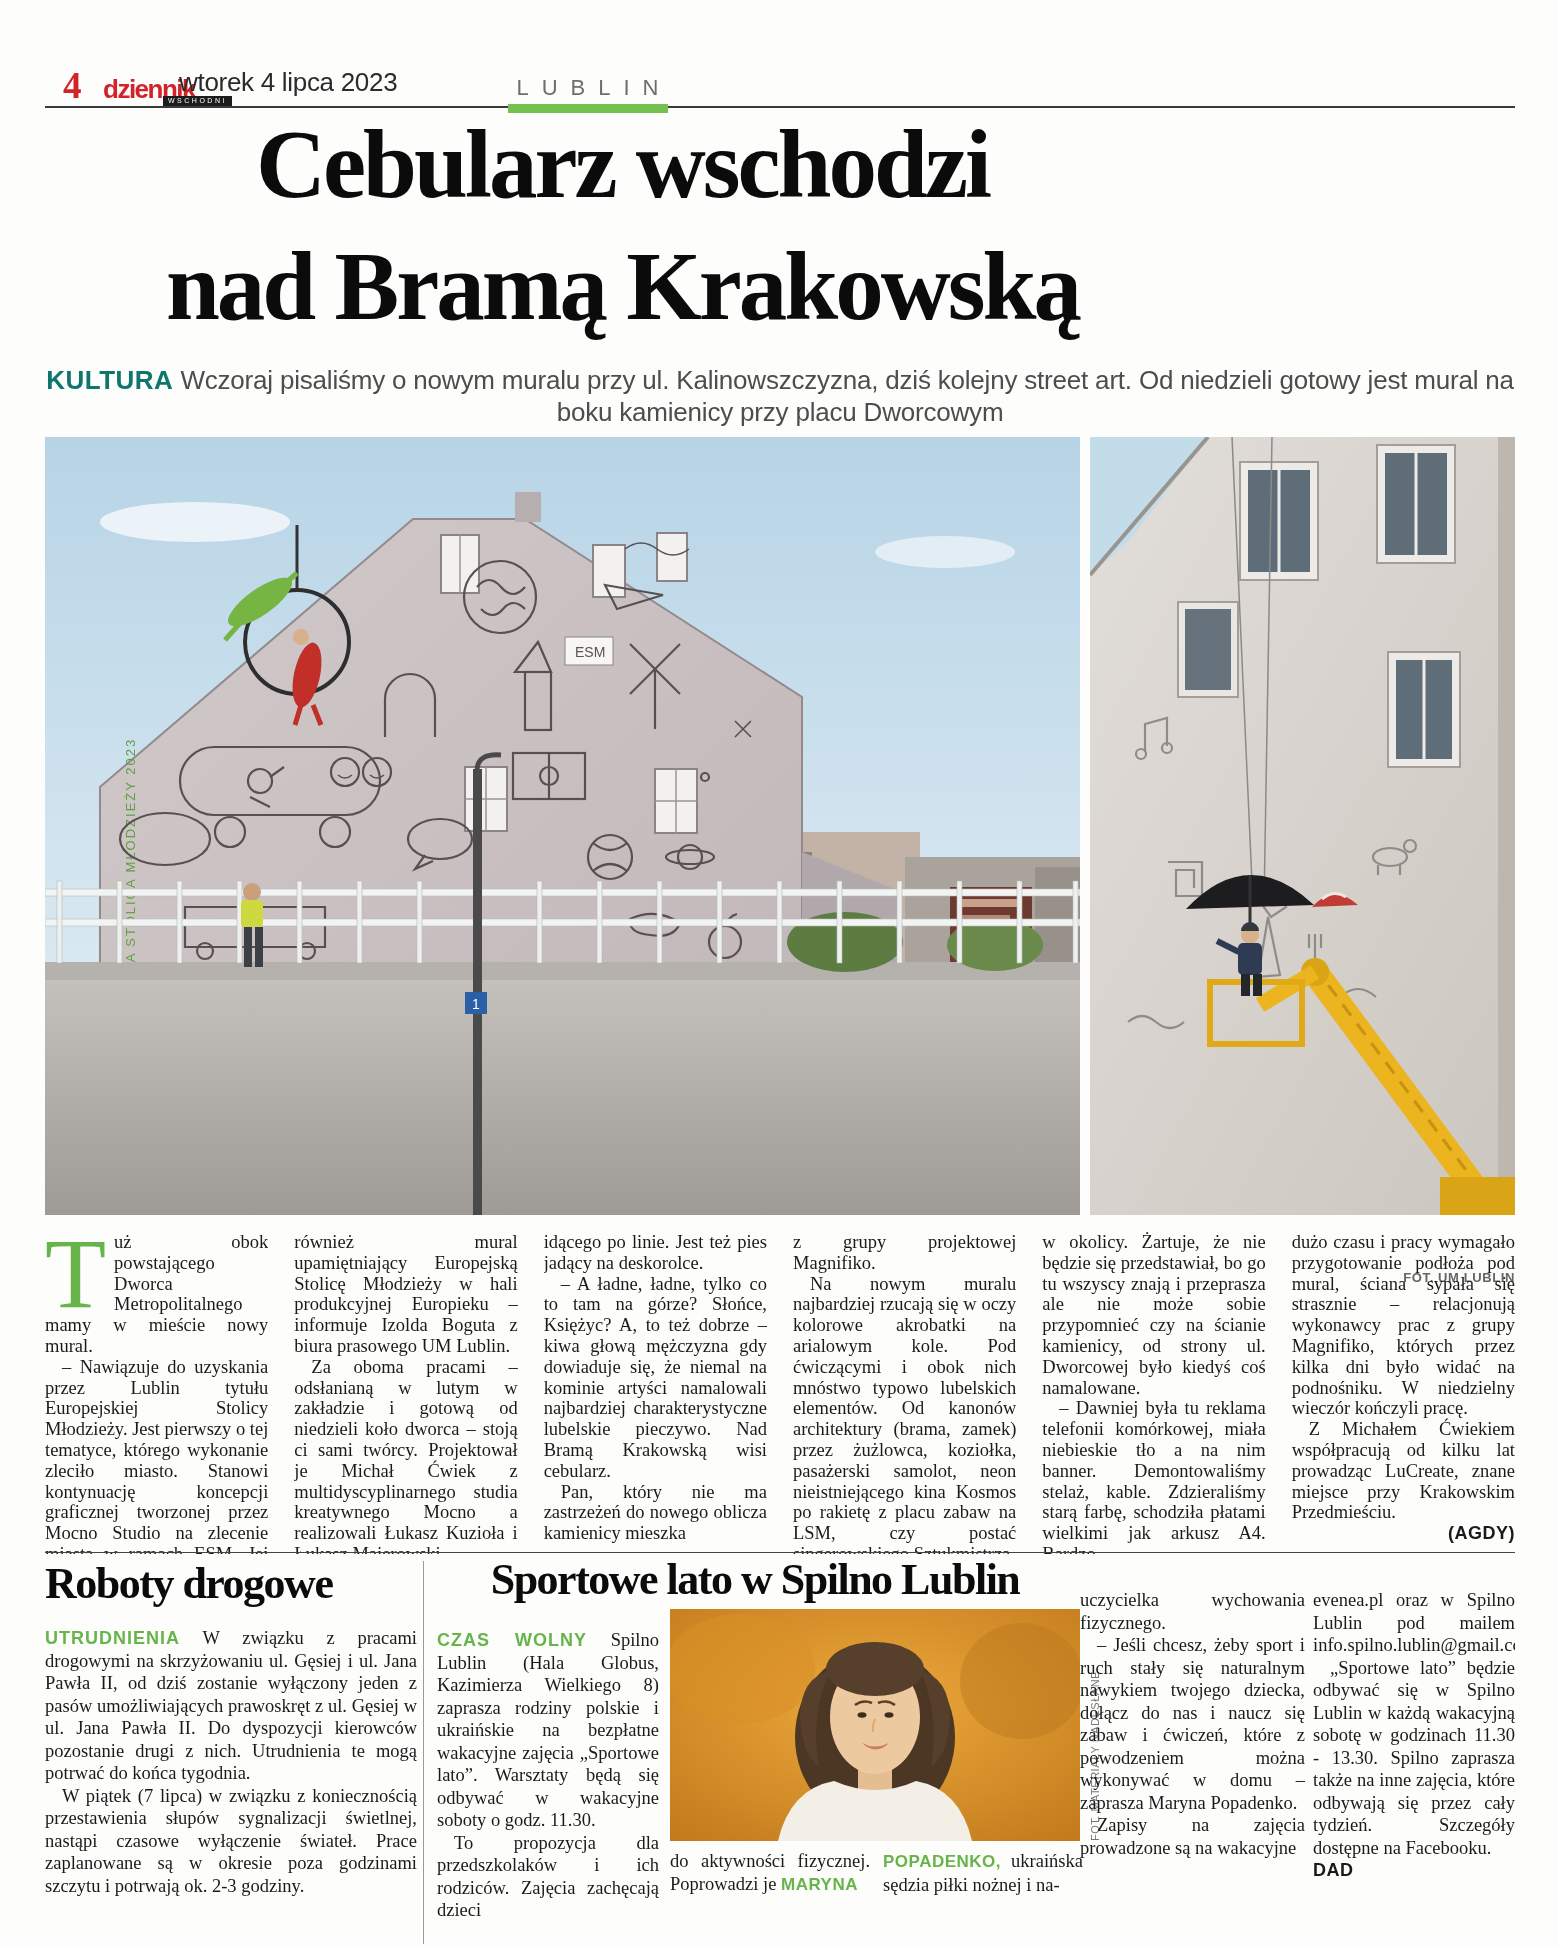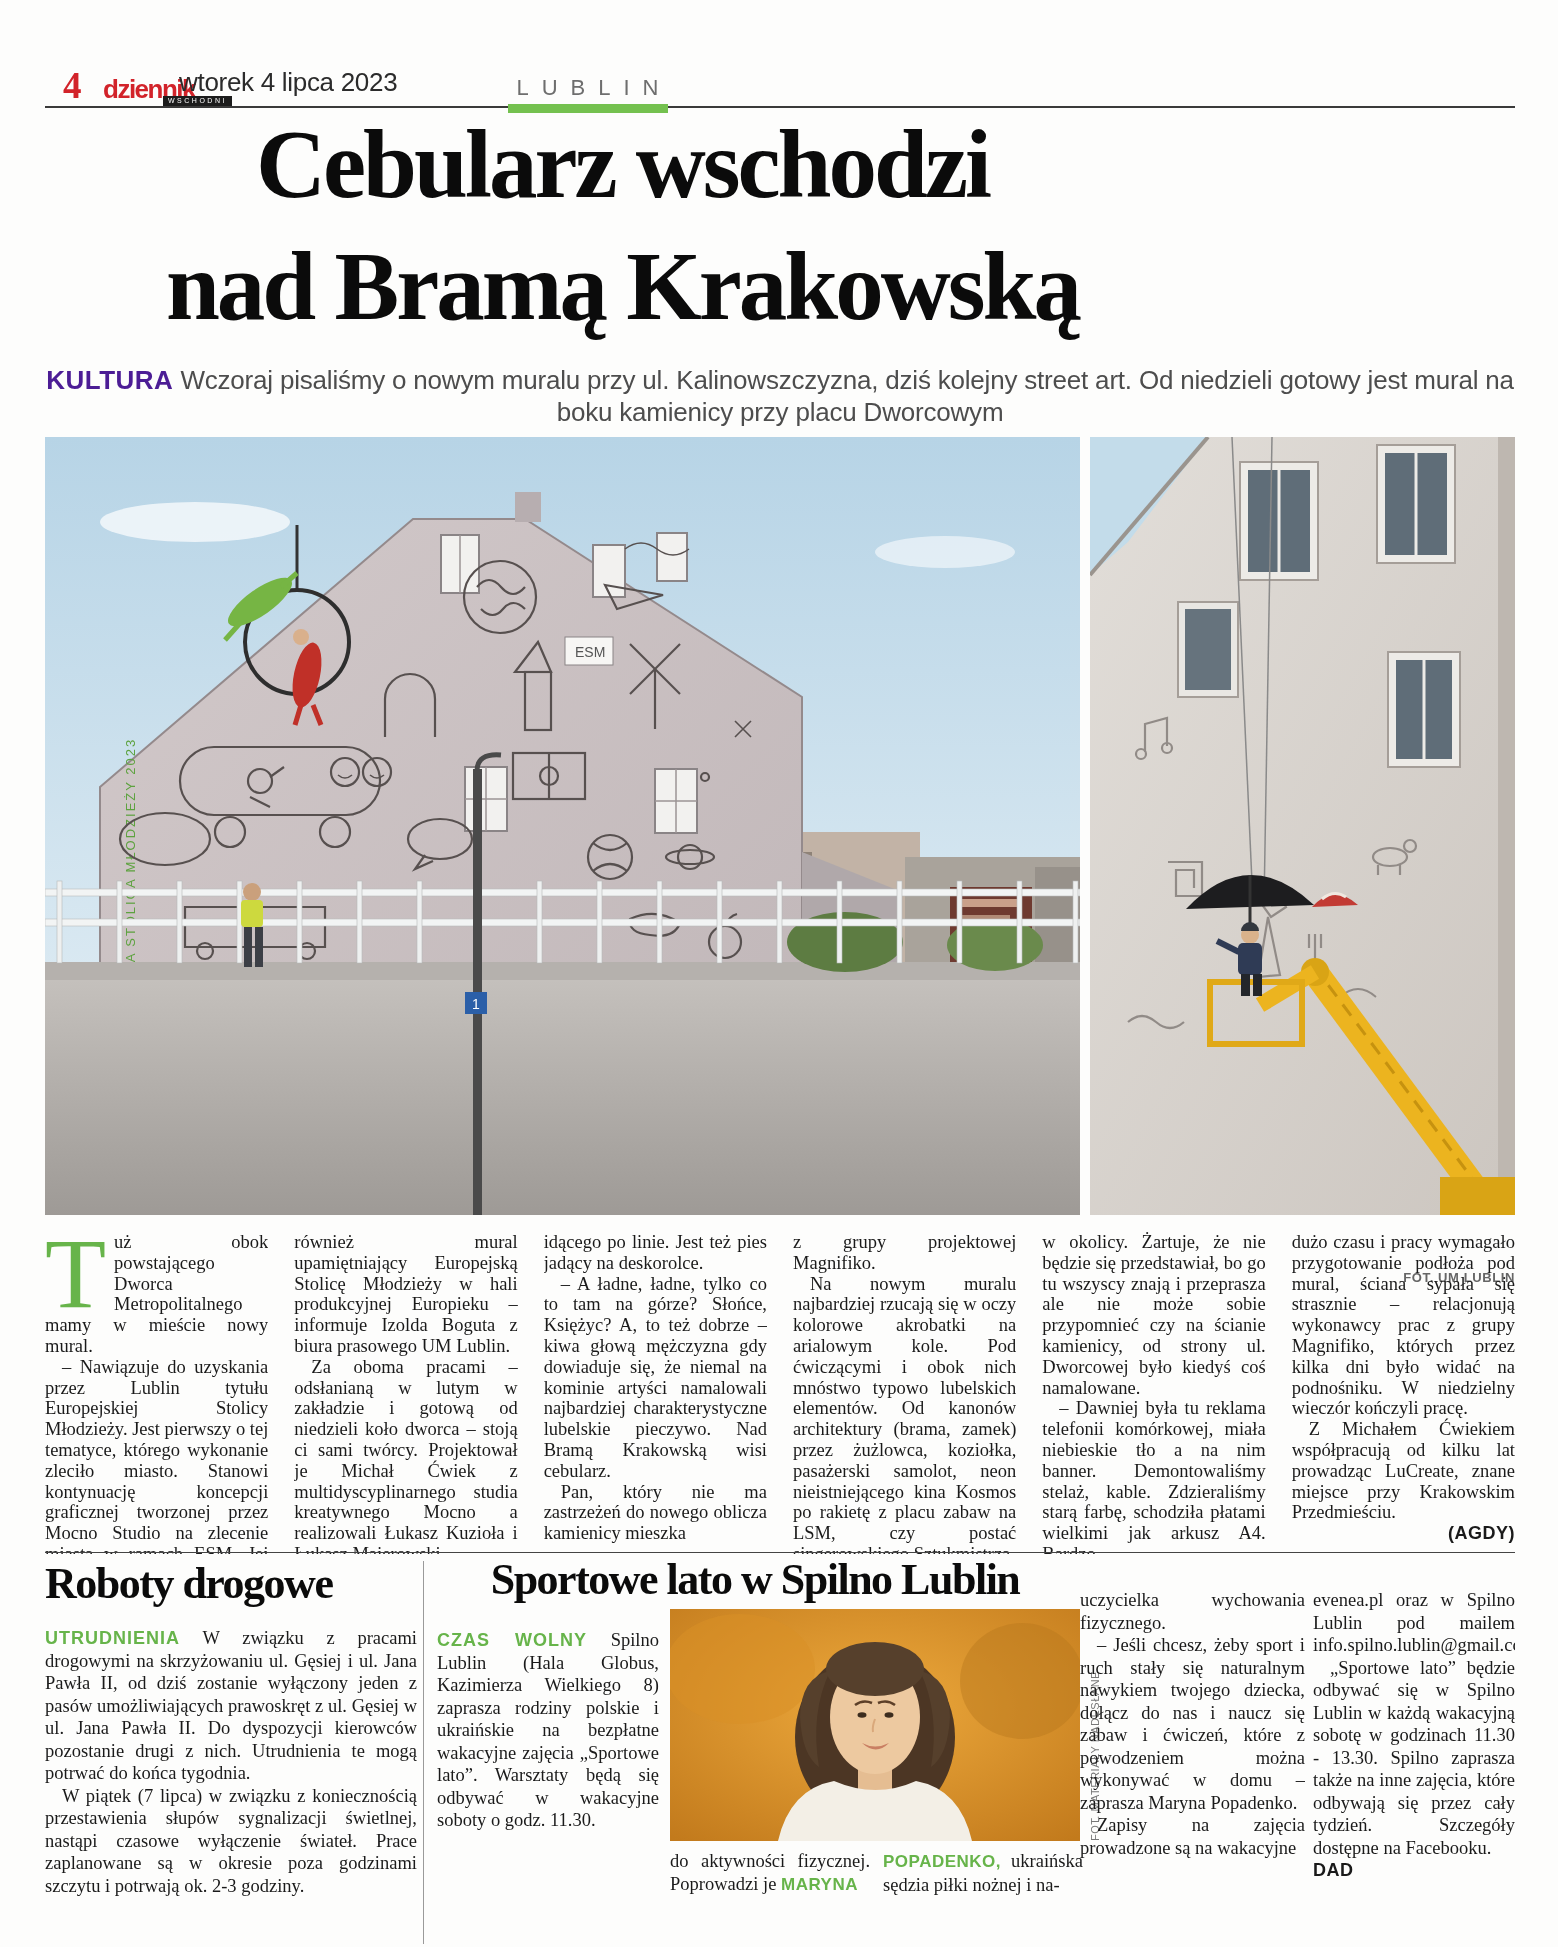--- a/index.html
+++ b/index.html
@@ -22,21 +22,21 @@
   .section-label { display:block; font-family:"Liberation Sans", sans-serif; font-size:22px;
                    color:#6e6e6e; letter-spacing:13px; padding-left:13px;margin-top:28px; }
   .section-bar { display:block; height:9px; background:#74c14f; width:160px; margin:3px auto 0; }
 
   
   .headline { position:absolute; top:104px; left:0; width:1245px; text-align:center;
               font-weight:bold; font-size:97px; line-height:1.26; letter-spacing:-3px; color:#0b0b0b; }
   .deck { position:absolute; top:364px; left:45px; width:1470px; text-align:center;
           font-family:"Liberation Sans", sans-serif; font-size:26px; line-height:32px;
           color:#4d4d4d; letter-spacing:-0.2px; }
-  .kicker { color:#4c1d95; font-weight:bold; letter-spacing:0.5px; }
+  .kicker { color:#0f766e; font-weight:bold; letter-spacing:0.5px; }
 
   .photos { position:absolute; top:437px; left:45px; width:1470px; height:778px; display:flex; gap:10px; }
   .photo-left  { width:1035px; height:778px; }
   .photo-right { width:425px;  height:778px; }
   .photos svg  { display:block; }
 
   .credit { position:absolute; top:1270px; right:43px; font-family:"Liberation Sans", sans-serif;
             font-size:13px; color:#666; letter-spacing:0.6px; font-weight:bold; }
 
   .article { position:absolute; top:1232px; left:45px; width:1470px; height:322px;
@@ -352,20 +352,21 @@
       <p class="ind">W piątek (7 lipca) w związku z koniecznością przestawienia słupów sygnalizacji świetlnej, nastąpi czasowe wyłączenie świateł. Prace zaplanowane są w okresie poza godzinami szczytu i potrwają ok. 2-3 godziny.</p>
     </div>
 
     <div class="vrule"></div>
 
     <div class="sport-headline">Sportowe lato w Spilno Lublin</div>
 
     <div class="sport-col1">
       <p><span class="kicker-sm">CZAS WOLNY</span>
          <span>Spilno Lublin (Hala Globus, Kazimierza Wielkiego 8) zaprasza rodziny polskie i ukraińskie na bezpłatne wakacyjne zajęcia „Sportowe lato”. Warsztaty będą się odbywać w wakacyjne soboty o godz. 11.30.</span></p>
+      <p class="ind">To propozycja dla przedszkolaków i ich rodziców. Zajęcia zachęcają dzieci</p>
     </div>
 
     <svg class="sport-photo" viewBox="0 0 410 232">
       <defs>
         <radialGradient id="womang" cx="50%" cy="42%" r="75%">
           <stop offset="0" stop-color="#eda93c"></stop>
             <stop offset="1" stop-color="#c27a1c"></stop>
         </radialGradient>
       </defs>
       <rect x="0" y="0" width="410" height="232" fill="url(#womang)"></rect>

